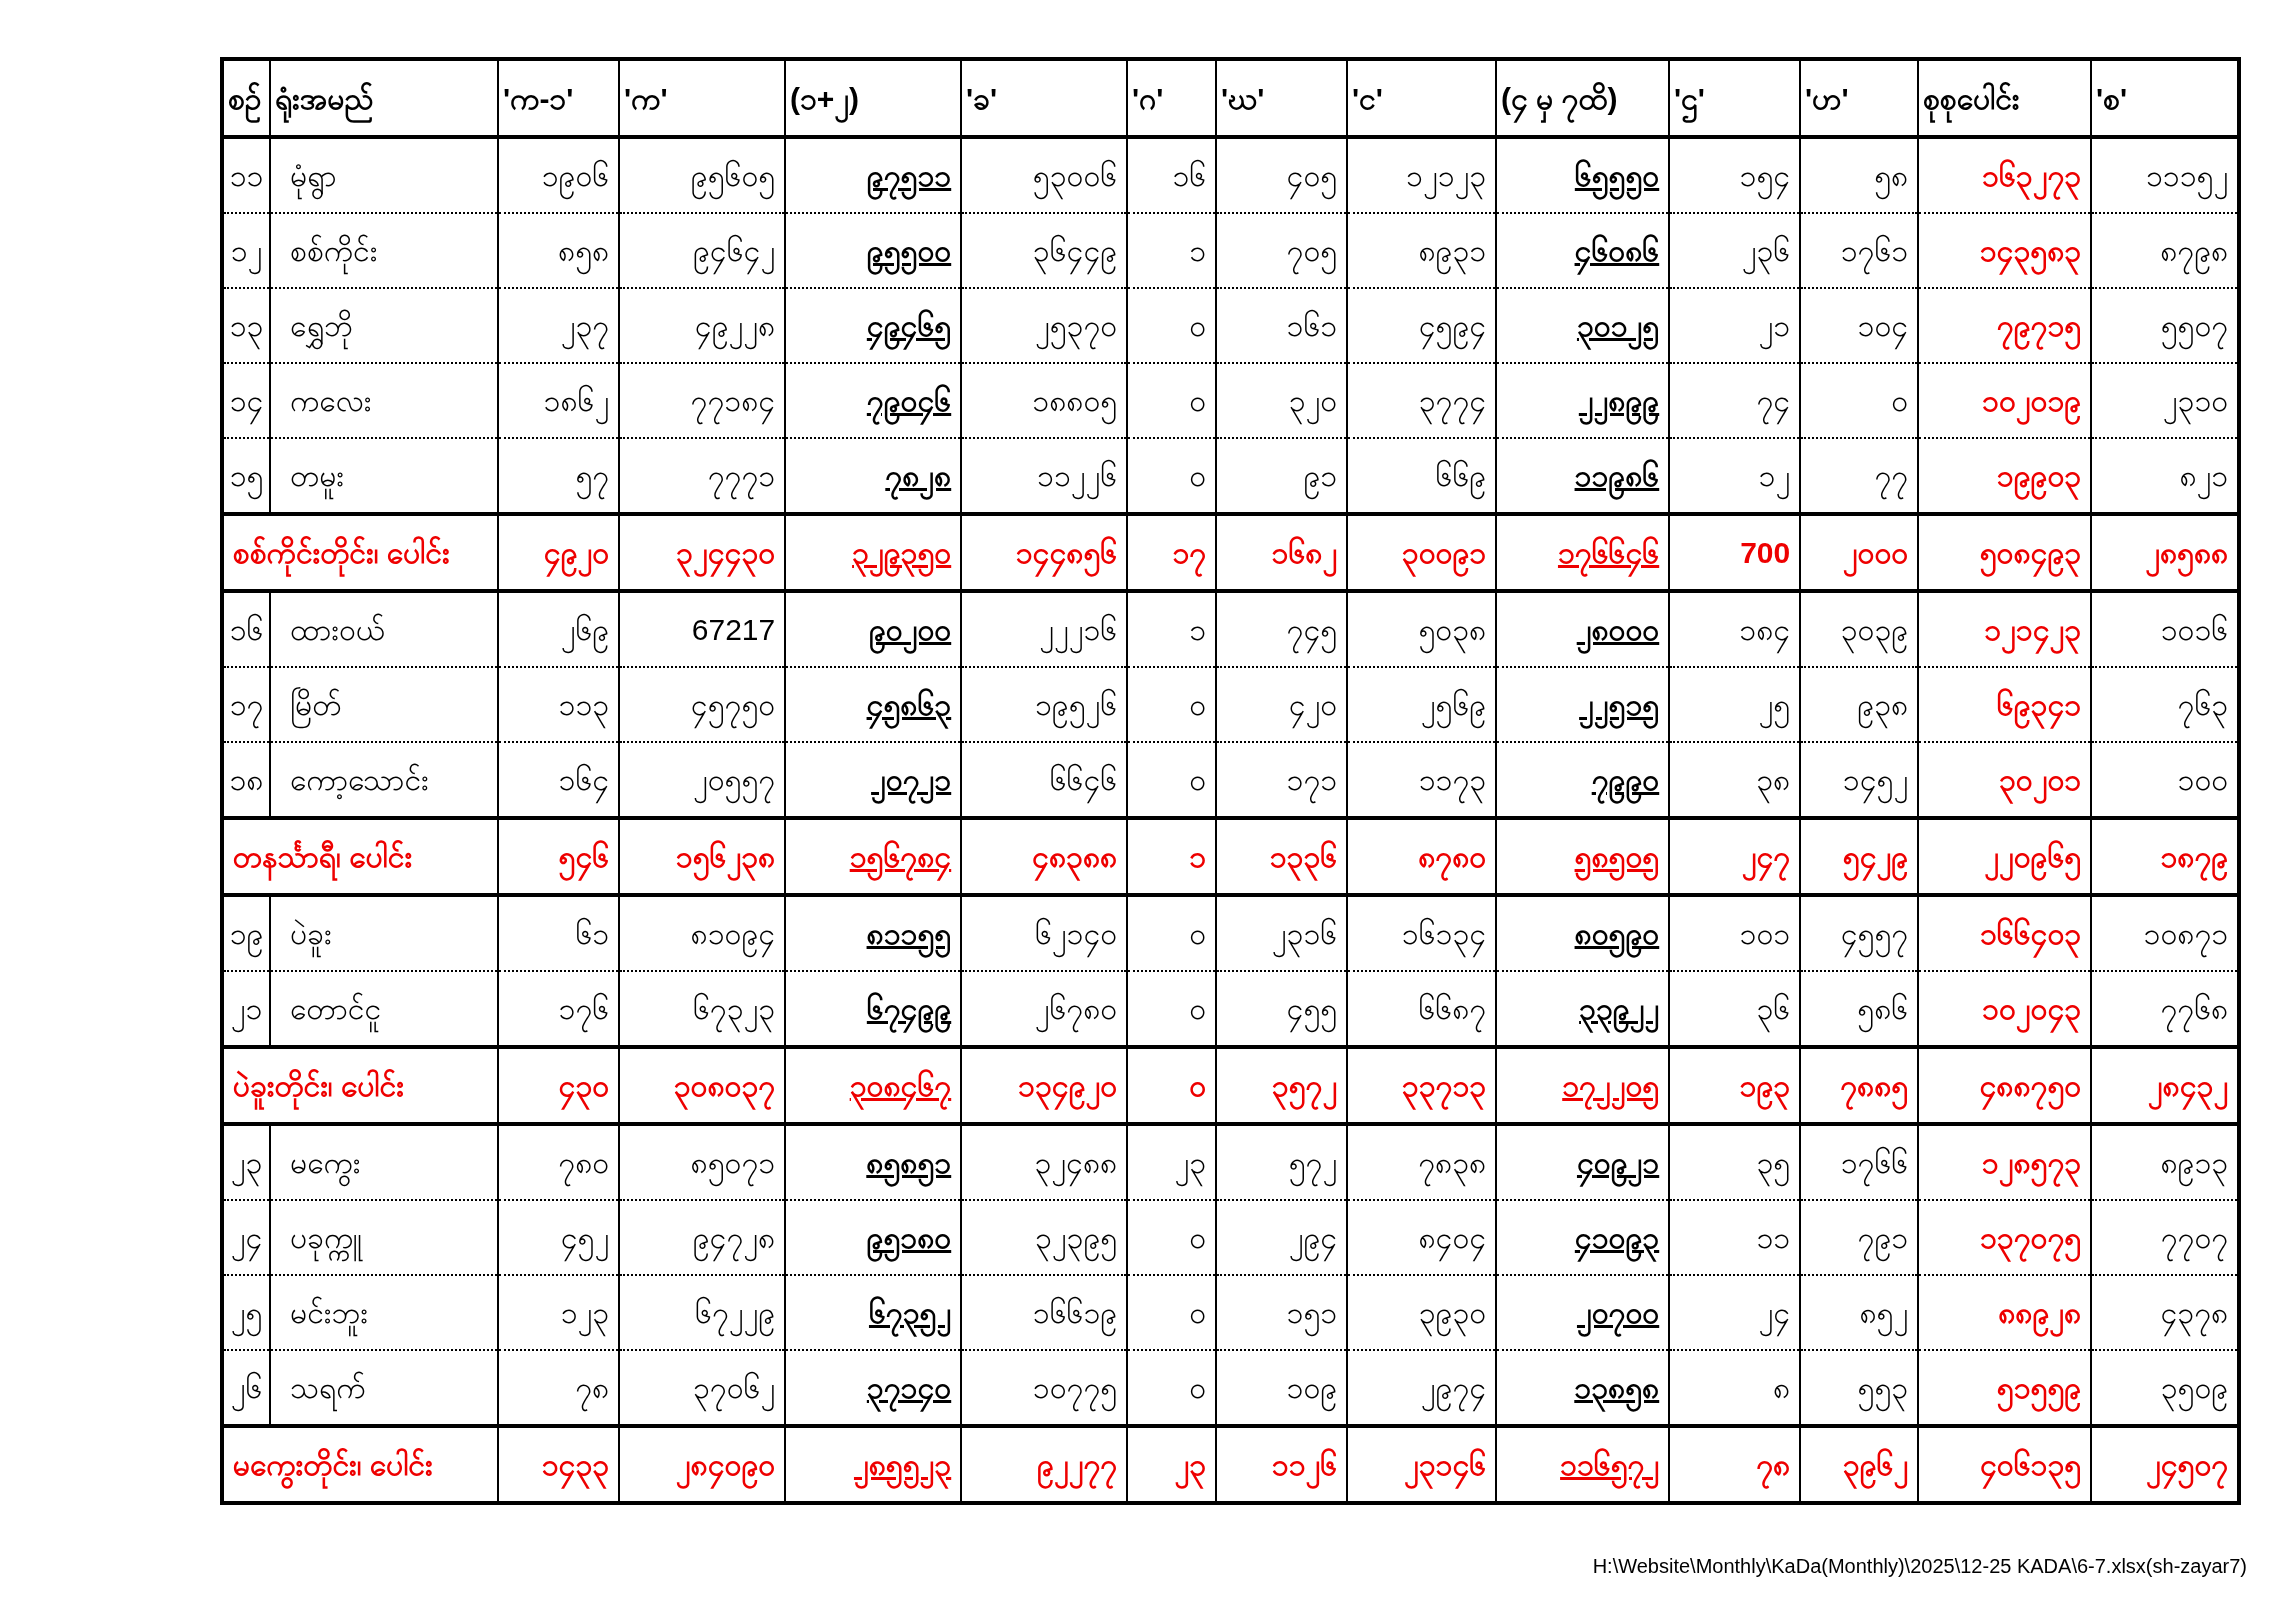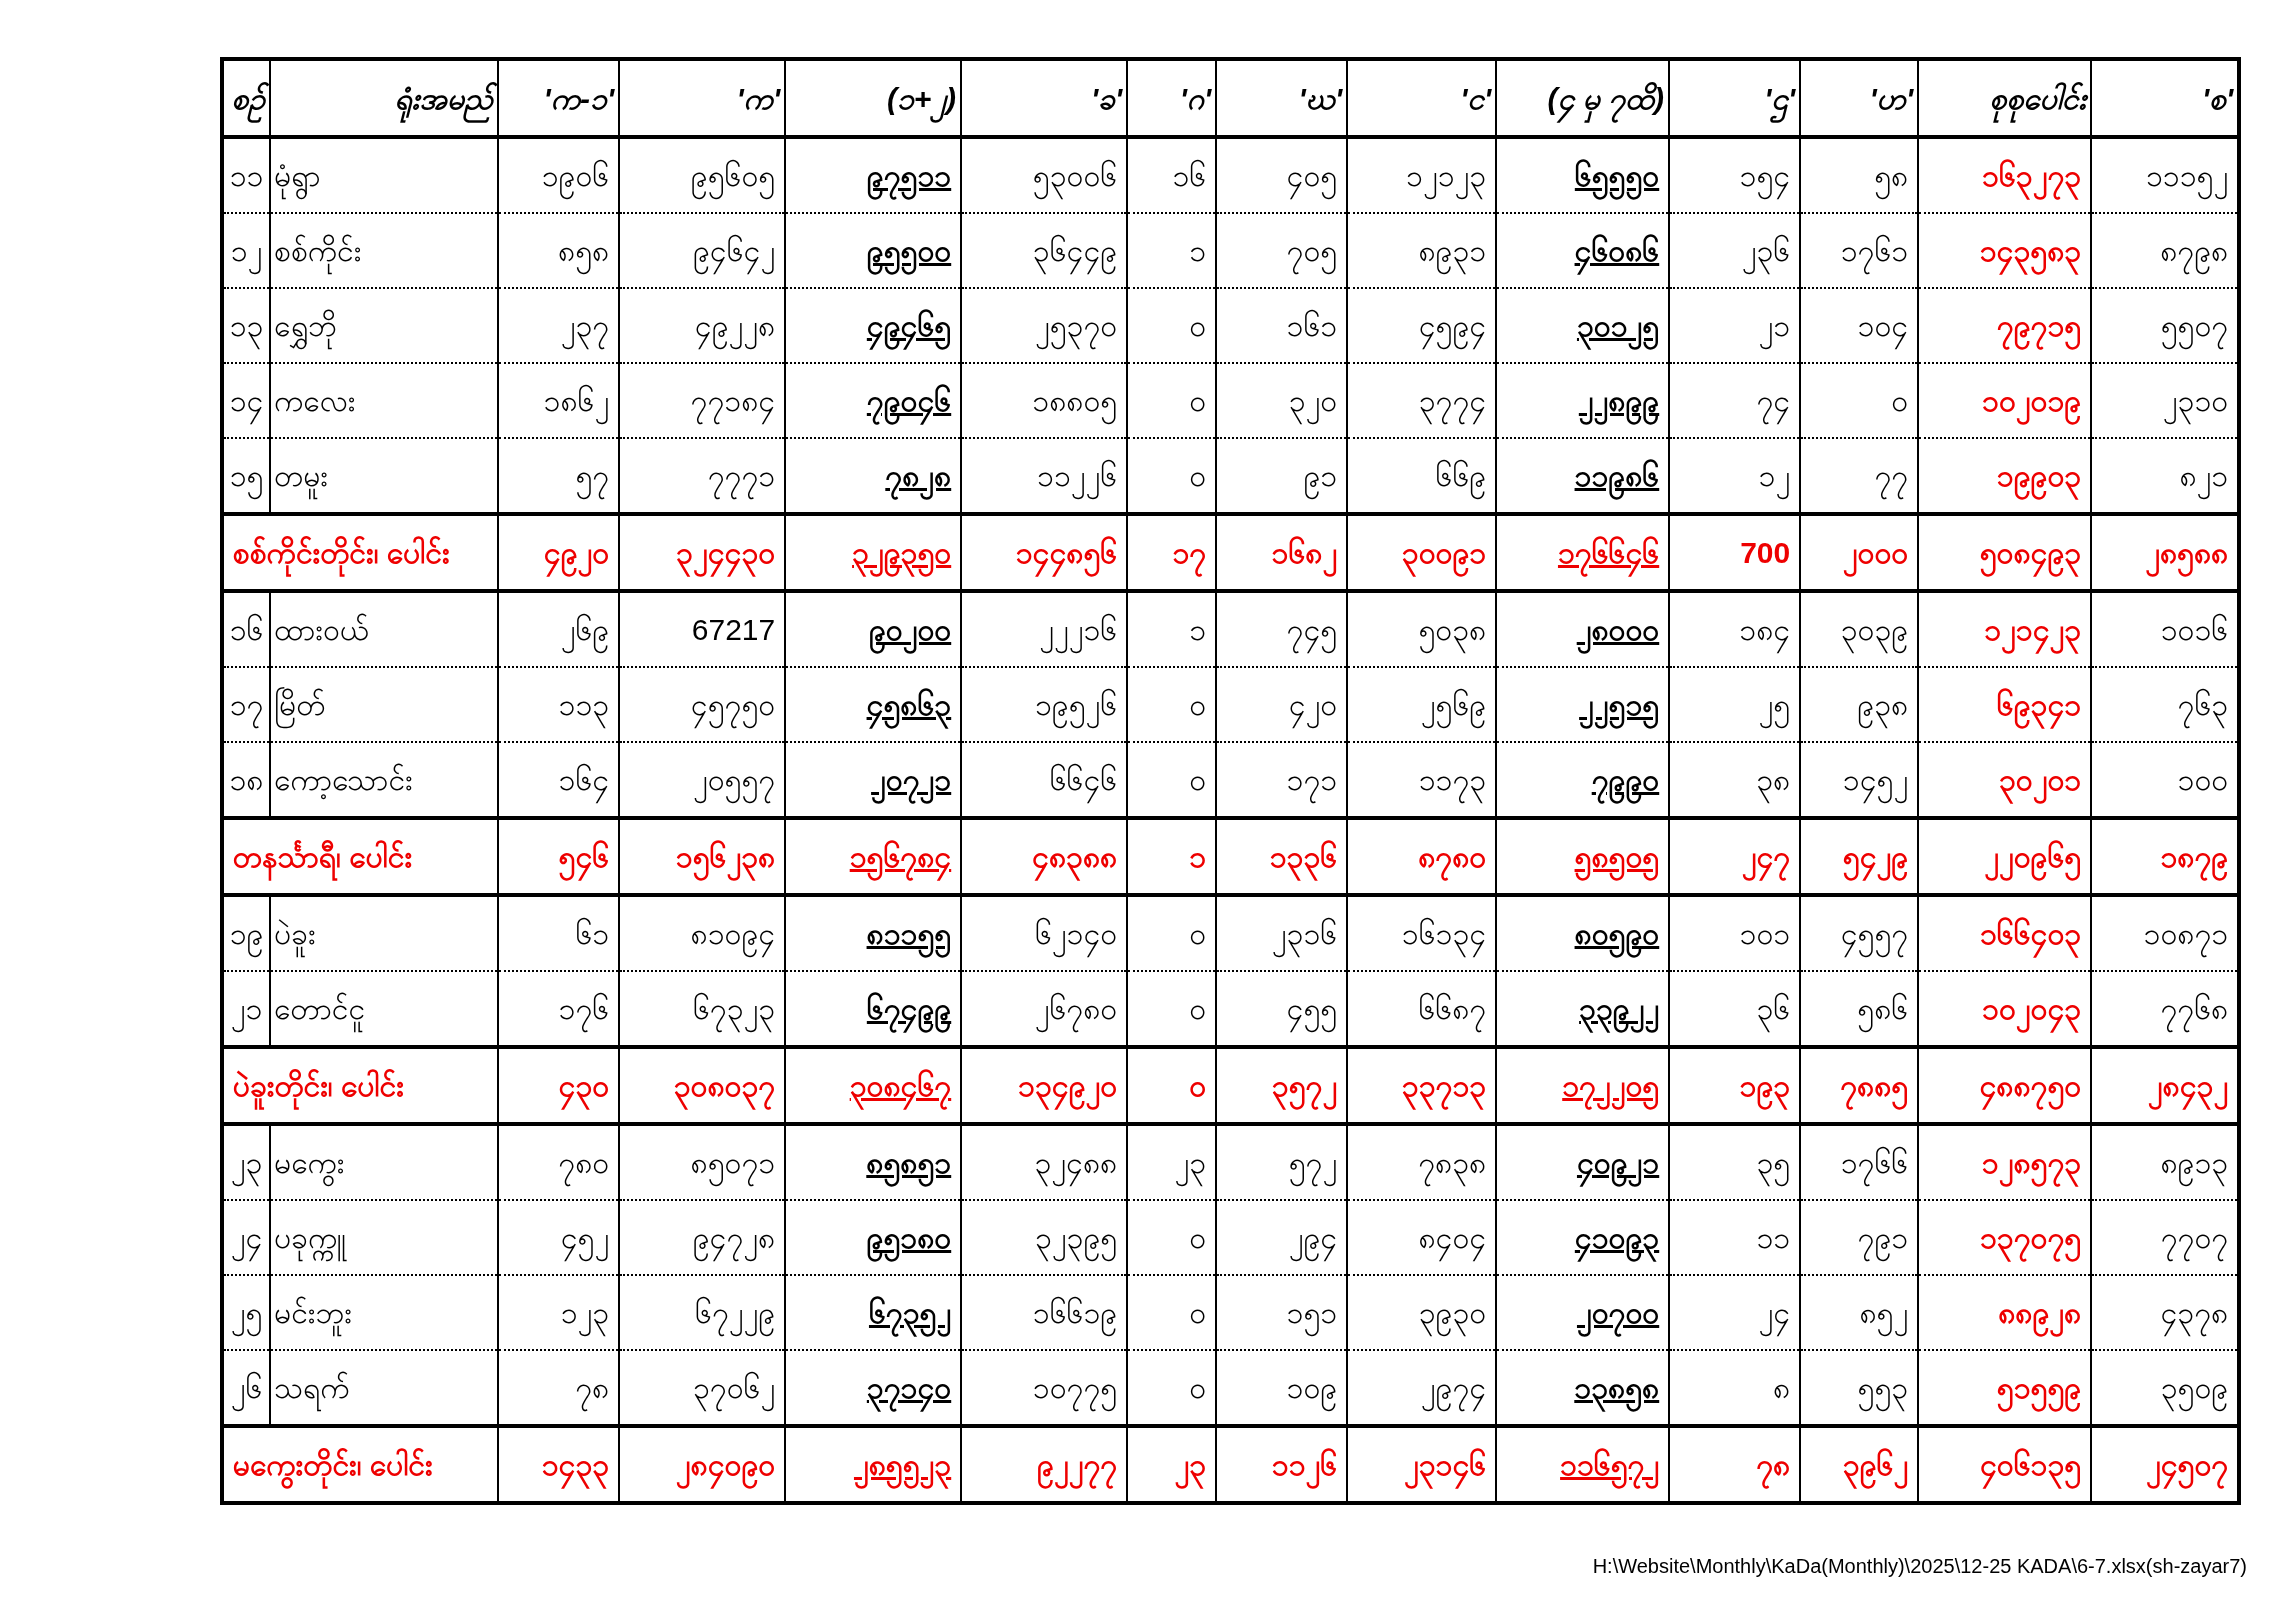--- a/index.html
+++ b/index.html
@@ -22,28 +22,27 @@
     border-right: 2.9px solid var(--ink);
     overflow: hidden; white-space: nowrap;
     color: var(--ink);
     font-size: 30px;
     line-height: 1.1;
   }
   thead th {
     height: 74px;
     border-bottom: 4.9px solid var(--ink);
     font-weight: bold;
-    text-align: right;
+    text-align: left;
     padding: 0 3.9px;
-    font-style: italic;
   }
   tbody td { height: 71px; }
   td.num  { text-align: right; padding-right: 8.8px; }
   td.no   { text-align: center; padding: 0 2px; }
-  td.name { text-align: left; padding-left: 3px; }
+  td.name { text-align: left; padding-left: 19px; }
   tr.after-data td { border-top: 2px dotted var(--ink); }
   td.bold { font-weight: bold; text-decoration: underline; }
   td.red  { color: var(--accent); font-weight: bold; }
   tr.total td {
     border-top: 4.9px solid var(--ink);
     border-bottom: 4.9px solid var(--ink);
     color: var(--accent);
     font-weight: bold;
     padding-left: 23px;
   }

